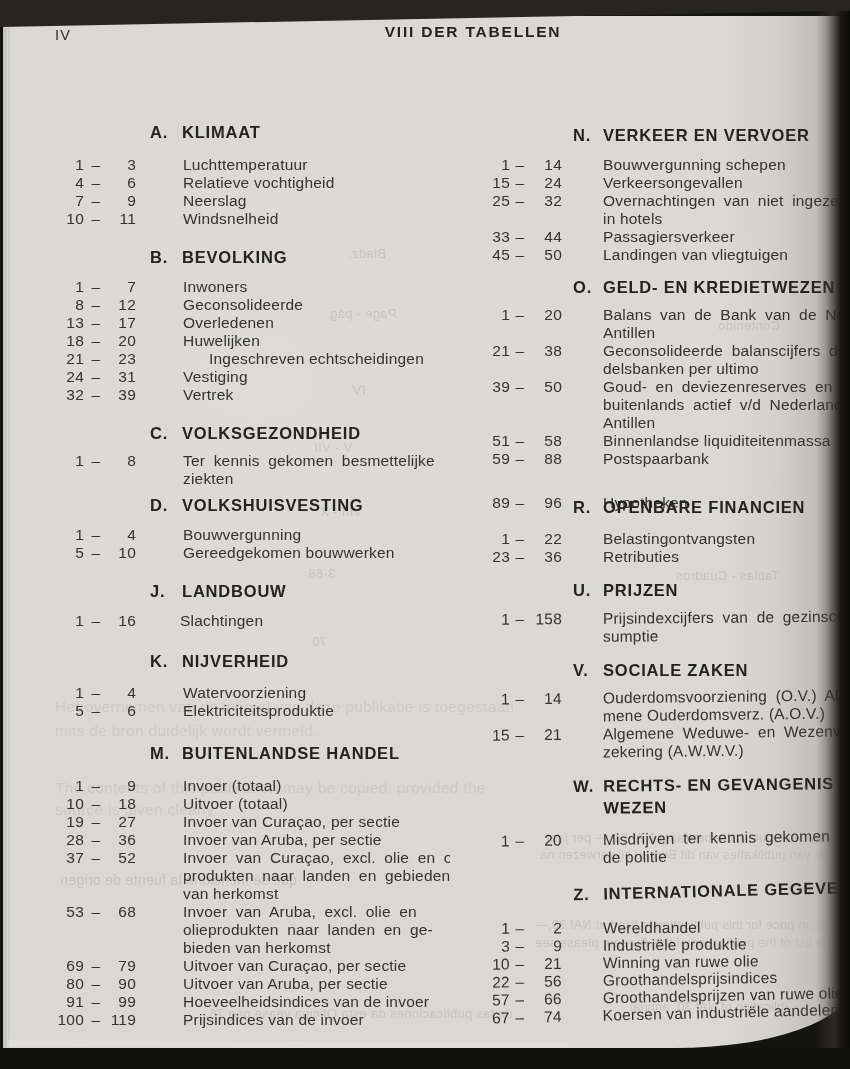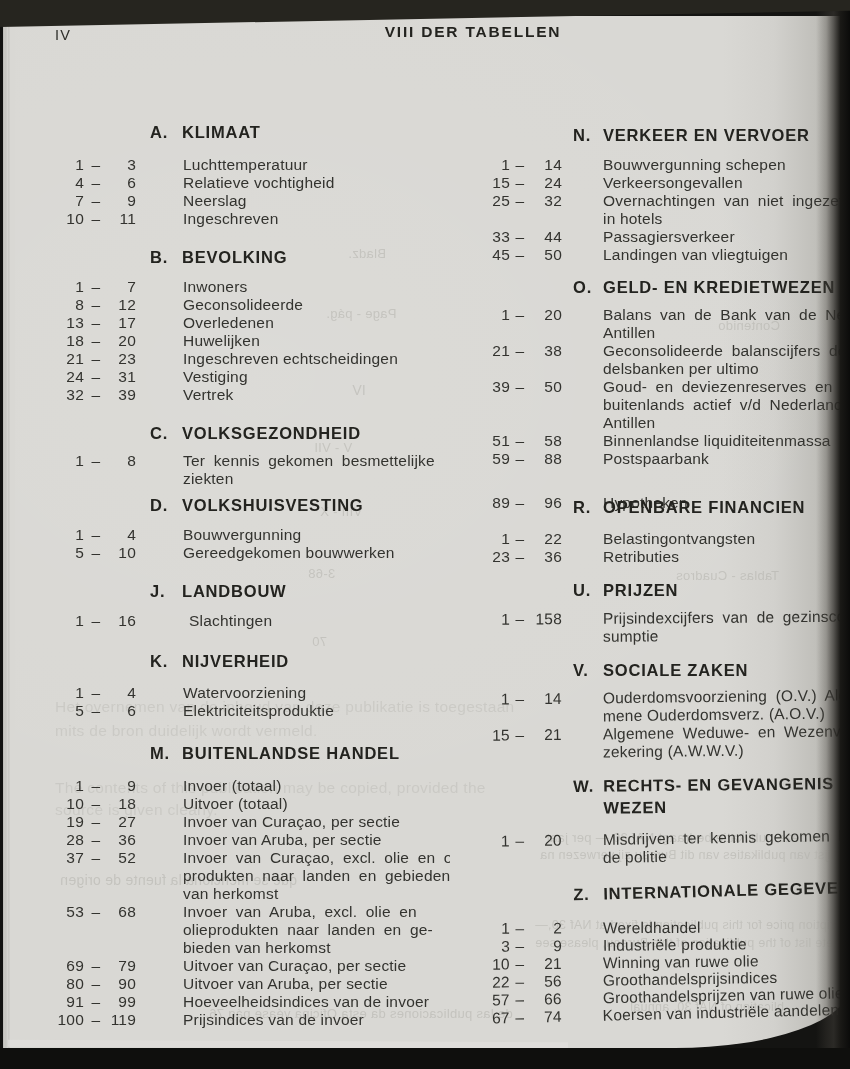--- a/index.html
+++ b/index.html
@@ -134,21 +134,21 @@
       <div class="row" style="top: 192px; width: 402px;">
         <span class="n1" style="left: 0px; width: 36px;">7</span>
         <span class="da" style="left: 40px; width: 16px;">–</span>
         <span class="n2" style="left: 60px; width: 28px;">9</span>
         <span class="dsc" style="left: 135px; width: 267px;">Neerslag</span>
       </div>
       <div class="row" style="top: 210px; width: 402px;">
         <span class="n1" style="left: 0px; width: 36px;">10</span>
         <span class="da" style="left: 40px; width: 16px;">–</span>
         <span class="n2" style="left: 60px; width: 28px;">11</span>
-        <span class="dsc" style="left: 135px; width: 267px;">Ingeschreven</span>
+        <span class="dsc" style="left: 135px; width: 267px;">Windsnelheid</span>
       </div>
     </div>
     <div class="sec" id="left-1" style="left: 48px; width: 402px;">
       <div class="sec-head" style="top: 246px;">
         <span class="sec-letter" style="left: 102px;">B.</span>
         <span class="sec-title" style="left: 134px;">
           <div>BEVOLKING</div>
         </span>
       </div>
       <div class="row" style="top: 278px; width: 402px;">
@@ -172,21 +172,21 @@
       <div class="row" style="top: 332px; width: 402px;">
         <span class="n1" style="left: 0px; width: 36px;">18</span>
         <span class="da" style="left: 40px; width: 16px;">–</span>
         <span class="n2" style="left: 60px; width: 28px;">20</span>
         <span class="dsc" style="left: 135px; width: 267px;">Huwelijken</span>
       </div>
       <div class="row" style="top: 350px; width: 402px;">
         <span class="n1" style="left: 0px; width: 36px;">21</span>
         <span class="da" style="left: 40px; width: 16px;">–</span>
         <span class="n2" style="left: 60px; width: 28px;">23</span>
-        <span class="dsc" style="left: 135px; width: 267px;">Ingeschreven echtscheidingen</span>
+        <span class="dsc" style="left: 135px; width: 267px; text-align: center;">Ingeschreven echtscheidingen</span>
       </div>
       <div class="row" style="top: 368px; width: 402px;">
         <span class="n1" style="left: 0px; width: 36px;">24</span>
         <span class="da" style="left: 40px; width: 16px;">–</span>
         <span class="n2" style="left: 60px; width: 28px;">31</span>
         <span class="dsc" style="left: 135px; width: 267px;">Vestiging</span>
       </div>
       <div class="row" style="top: 386px; width: 402px;">
         <span class="n1" style="left: 0px; width: 36px;">32</span>
         <span class="da" style="left: 40px; width: 16px;">–</span>
@@ -235,21 +235,21 @@
       <div class="sec-head" style="top: 580px;">
         <span class="sec-letter" style="left: 102px;">J.</span>
         <span class="sec-title" style="left: 134px;">
           <div>LANDBOUW</div>
         </span>
       </div>
       <div class="row" style="top: 612px; width: 402px;">
         <span class="n1" style="left: 0px; width: 36px;">1</span>
         <span class="da" style="left: 40px; width: 16px;">–</span>
         <span class="n2" style="left: 60px; width: 28px;">16</span>
-        <span class="dsc" style="left: 141px; width: 267px;">Slachtingen</span>
+        <span class="dsc" style="left: 132px; width: 267px;">Slachtingen</span>
       </div>
     </div>
     <div class="sec" id="left-5" style="left: 48px; width: 402px;">
       <div class="sec-head" style="top: 650px;">
         <span class="sec-letter" style="left: 102px;">K.</span>
         <span class="sec-title" style="left: 134px;">
           <div>NIJVERHEID</div>
         </span>
       </div>
       <div class="row" style="top: 684px; width: 402px;">

